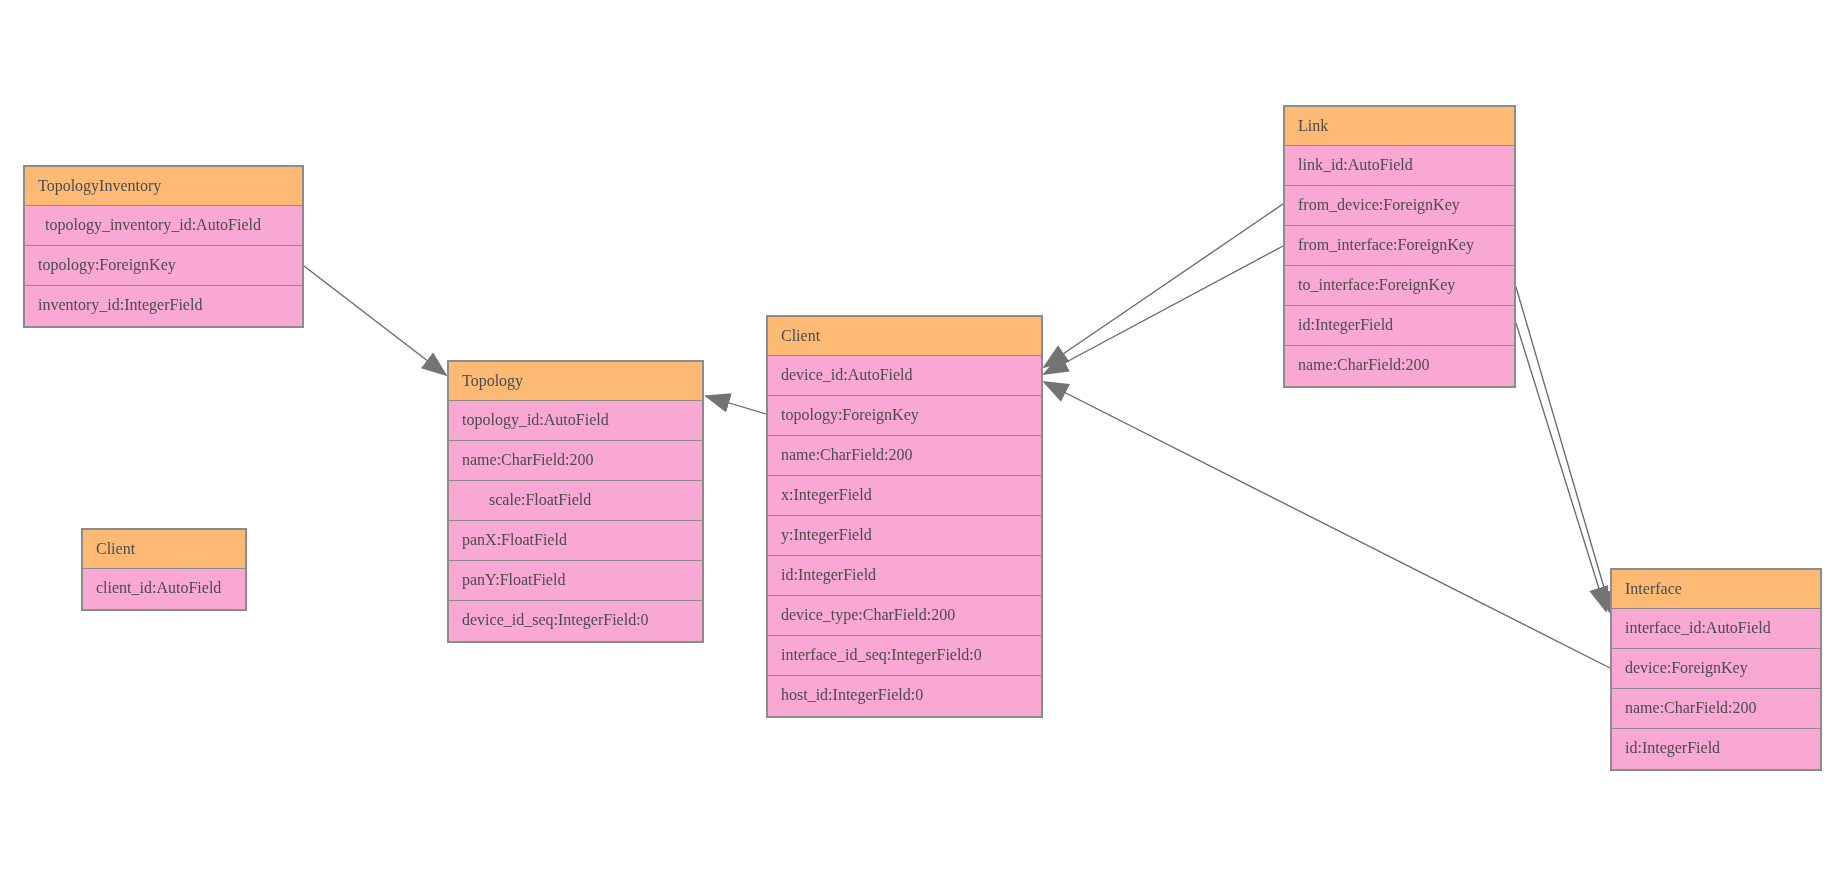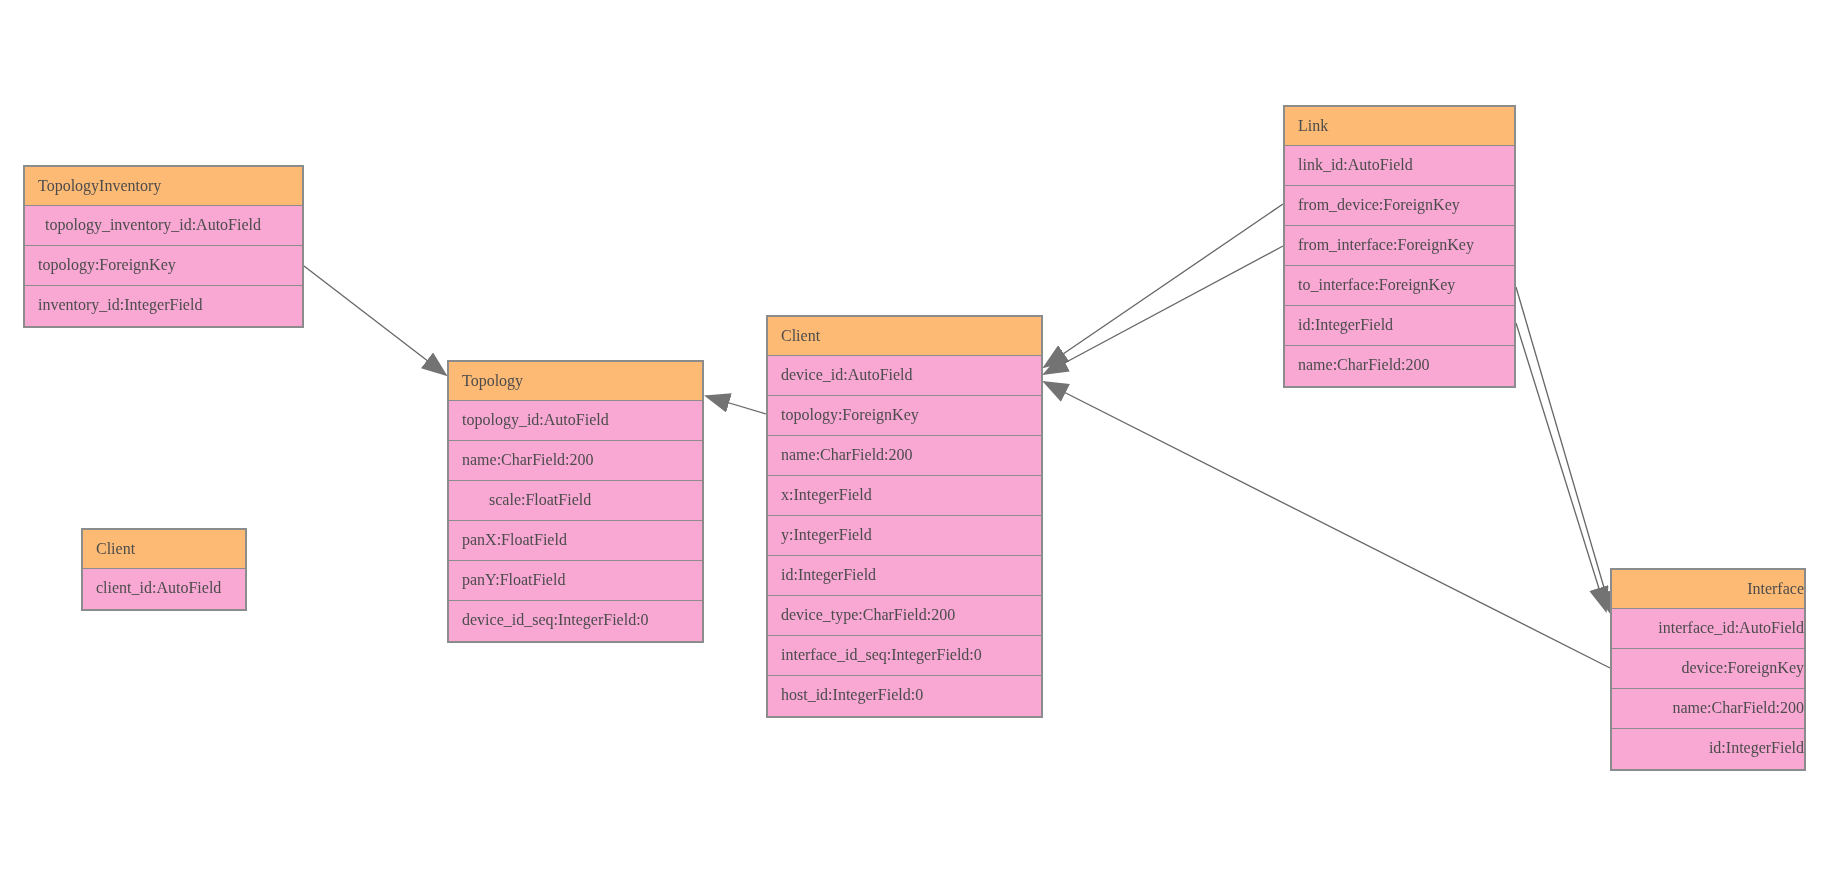--- a/index.html
+++ b/index.html
@@ -113,21 +113,21 @@
       </div>
       <div class="entity-table" style="left: 1283px; top: 105px; width: 233px;">
         <div class="entity-header" style="height: 39px;">Link</div>
         <div class="entity-row" style="height: 40px;">link_id:AutoField</div>
         <div class="entity-row" style="height: 40px;">from_device:ForeignKey</div>
         <div class="entity-row" style="height: 40px;">from_interface:ForeignKey</div>
         <div class="entity-row" style="height: 40px;">to_interface:ForeignKey</div>
         <div class="entity-row" style="height: 40px;">id:IntegerField</div>
         <div class="entity-row" style="height: 40px;">name:CharField:200</div>
       </div>
-      <div class="entity-table" style="left: 1610px; top: 568px; width: 196px; text-align: right;">
+      <div class="entity-table" style="left: 1610px; top: 568px; width: 212px;">
         <div class="entity-header" style="height: 39px;">Interface</div>
         <div class="entity-row" style="height: 40px;">interface_id:AutoField</div>
         <div class="entity-row" style="height: 40px;">device:ForeignKey</div>
         <div class="entity-row" style="height: 40px;">name:CharField:200</div>
         <div class="entity-row" style="height: 40px;">id:IntegerField</div>
       </div>
     </div>
 </div>
 
 </body></html>

